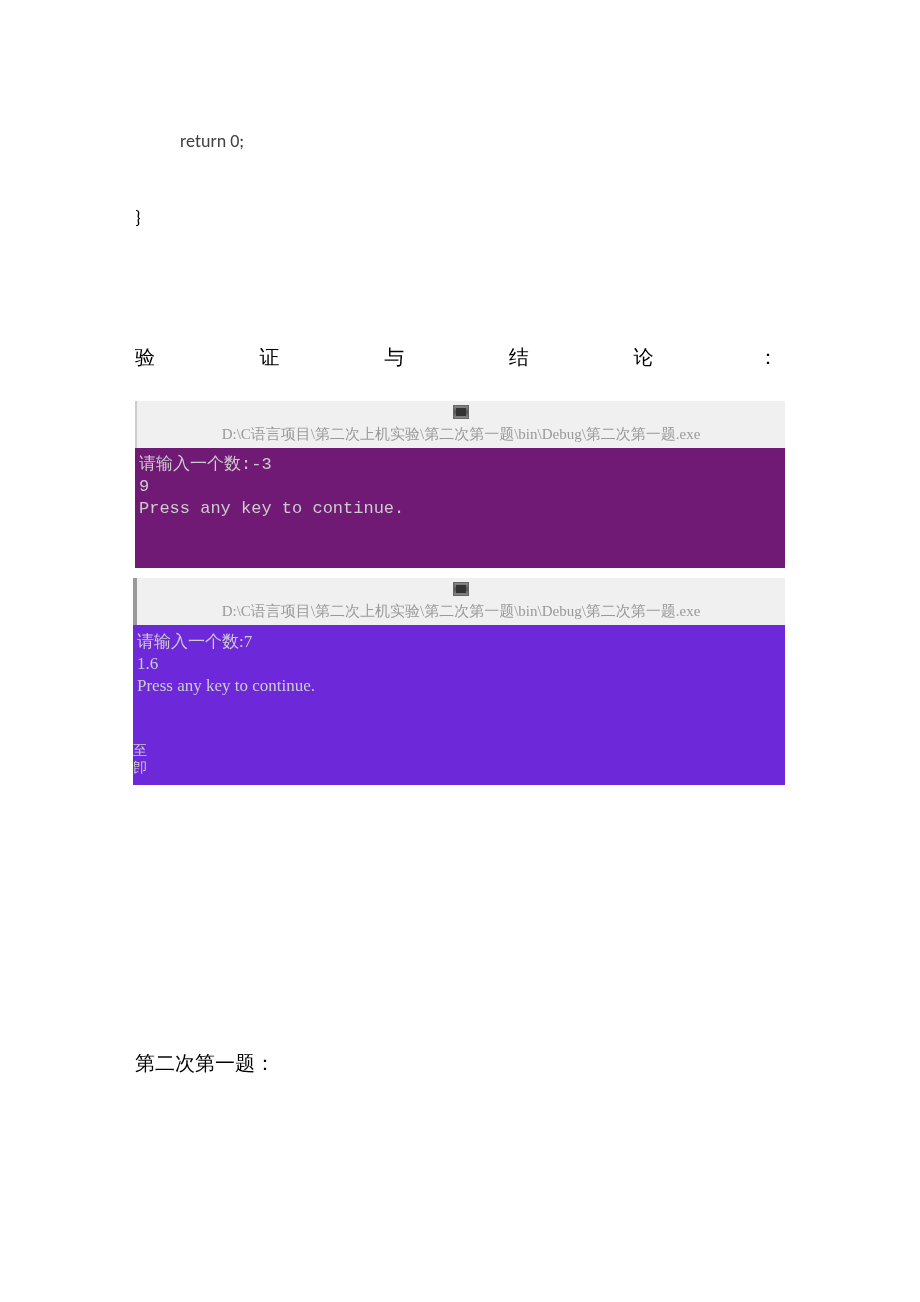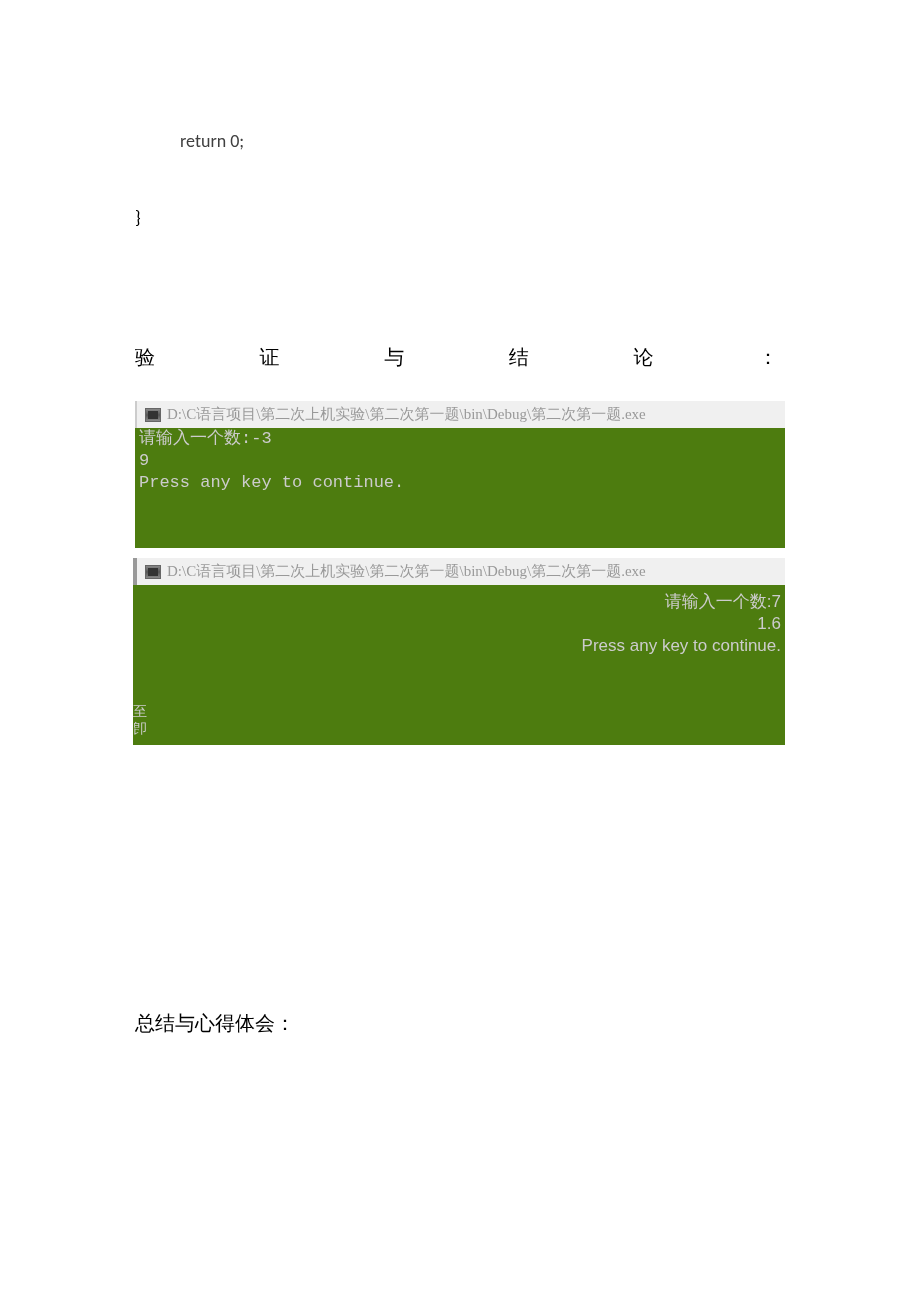--- a/index.html
+++ b/index.html
@@ -44,20 +44,21 @@
     .console-window {
       margin-bottom: 10px;
     }
     .console-titlebar {
       background: #f0f0f0;
       border-left: 2px solid #ccc;
       padding: 4px 8px;
       display: flex;
       align-items: center;
       gap: 6px;
+      flex-direction: column;
     }
     .console-icon {
       width: 16px;
       height: 14px;
       background: linear-gradient(to bottom, #888 0%, #555 50%, #888 100%);
       border: 1px solid #666;
       display: inline-block;
       position: relative;
     }
     .console-icon::before {
@@ -68,38 +69,37 @@
       width: 10px;
       height: 8px;
       background: #333;
     }
     .console-title {
       color: #999;
       font-size: 15px;
       font-family: "SimSun", serif;
     }
     .console-body {
-      background: #4d7c0f;
+      background: #701a75;
       color: #ccc;
       font-family: "SimSun", "Courier New", monospace;
       font-size: 17px;
-      padding: 0 4px;
+      padding: 6px 4px;
       line-height: 1.3;
       min-height: 120px;
     }
     .console-body-2 {
-      background: #4d7c0f;
+      background: #6d28d9;
       color: #ccc;
-      font-family: Liberation Sans, sans-serif;
+      font-family: Liberation Serif, serif;
       font-size: 17px;
       padding: 6px 4px;
       line-height: 1.3;
       min-height: 160px;
       position: relative;
-      text-align: right;
     }
     .console-line {
       white-space: pre;
     }
     .side-marks {
       position: absolute;
       left: 0;
       bottom: 8px;
       font-size: 14px;
       line-height: 1.2;
@@ -160,16 +160,16 @@
       <div class="console-line">1.6</div>
       <div class="console-line">Press any key to continue.</div>
       <div class="side-marks">
         <div>至</div>
         <div>卽</div>
       </div>
     </div>
   </div>
 
   <div class="summary-section">
-    <div class="summary-line">总结与心得体会：</div>
+    <div class="summary-line">第二次第一题：</div>
   </div>
 
 </div>
 
 </body></html>

